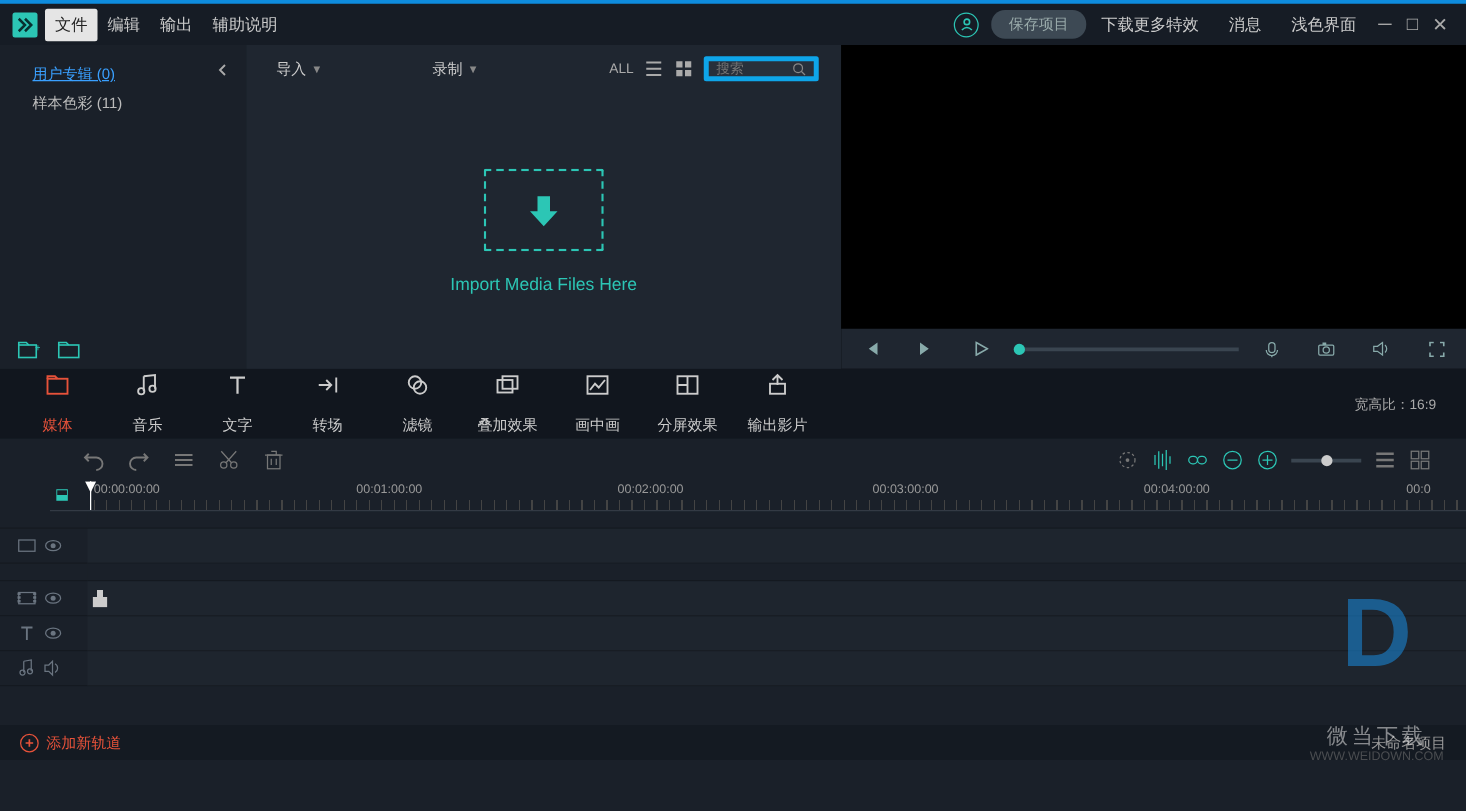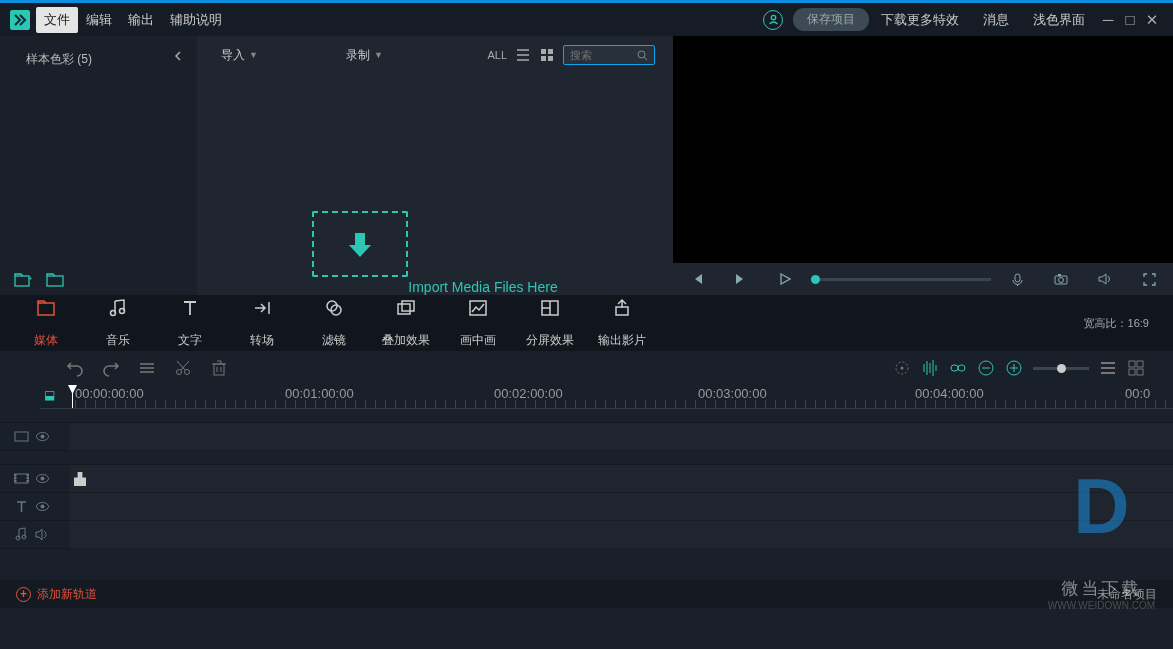--- a/index.html
+++ b/index.html
@@ -29,23 +29,23 @@
 .side-ic { width: 18px; height: 18px; color: #2cc6b5; }
 
 
 .media-browser { flex: 1; background: #1f2630; display: flex; flex-direction: column; }
 .media-toolbar { height: 38px; display: flex; align-items: center; padding: 0 18px; gap: 8px; font-size: 12px; }
 .tb-btn { color: #ccc; display: flex; align-items: center; gap: 4px; cursor: pointer; padding: 0 6px; }
 .tb-btn .caret { font-size: 9px; color: #888; }
 .tb-spacer { flex: 1; }
 .tb-text { color: #aaa; font-size: 11px; }
 .tb-icon { width: 16px; height: 16px; color: #aaa; }
-.search-box { width: 92px; height: 20px; background: #28303b; border: 1px solid #0ea5e9; border-radius: 2px; display: flex; align-items: center; padding: 0 6px; }
+.search-box { width: 92px; height: 20px; background: #28303b; border: 4px solid #0ea5e9; border-radius: 2px; display: flex; align-items: center; padding: 0 6px; }
 .search-box input { flex: 1; background: none; border: none; color: #aaa; font-size: 11px; outline: none; width: 60px; }
-.media-dropzone { flex: 1; display: flex; align-items: flex-end; justify-content: center; }
+.media-dropzone { flex: 1; display: flex; flex-direction: column; align-items: center; justify-content: center; }
 .drop-box { width: 96px; height: 66px; border: 2px dashed #2cc6b5; border-radius: 2px; display: flex; align-items: center; justify-content: center; margin-bottom: 18px; }
 .drop-arrow { width: 34px; height: 34px; }
 .drop-label { color: #2cc6b5; font-size: 14px; }
 
 
 .preview { width: 500px; background: #000; display: flex; flex-direction: column; }
 .preview-video { flex: 1; background: #000; }
 .preview-controls { height: 32px; background: #1f2630; display: flex; align-items: center; padding: 0 12px; gap: 4px; }
 .pc-btn { width: 24px; height: 24px; display: flex; align-items: center; justify-content: center; color: #8aa; cursor: pointer; }
 .vol-slider { flex: 1; height: 3px; background: #3a4550; position: relative; margin: 0 10px; }
@@ -70,21 +70,21 @@
 .tl-right-tools { display: flex; align-items: center; gap: 10px; margin-right: 12px; }
 .tl-right-tools .tl-tool { color: #2cc6b5; }
 .tl-right-tools .dim { color: #777; }
 .zoom-slider { width: 56px; height: 3px; background: #3a4550; position: relative; }
 .zoom-slider::after { content: ''; position: absolute; left: 24px; top: -3px; width: 9px; height: 9px; background: #ccc; border-radius: 50%; }
 
 .ruler { height: 24px; display: flex; position: relative; margin-left: 40px; border-bottom: 1px solid #333a44; }
 .ruler-marker { position: absolute; left: 32px; top: 0; width: 1px; height: 100%; background: #fff; }
 .ruler-marker::before { content:''; position:absolute; top:0; left:-4px; width:9px; height:9px; background:#fff; clip-path: polygon(0 0,100% 0,50% 100%); }
 .ruler-head { position:absolute; left: 4px; top: 3px; color:#2cc6b5; font-size:12px; }
-.rt { position: absolute; top: 1px; font-size: 13px; color: #999; }
+.rt { position: absolute; top: 1px; font-size: 10px; color: #999; }
 .ticks { position: absolute; top: 15px; left: 35px; right: 0; height: 8px; background: repeating-linear-gradient(90deg, #444 0 1px, transparent 1px 10px); }
 
 .tracks { flex: 1; display: flex; }
 .track-headers { width: 70px; }
 .track-head { height: 28px; display: flex; align-items: center; gap: 6px; padding-left: 14px; color: #6a7480; border-bottom: 1px solid #0003; }
 .track-head.spacer { height: 14px; }
 .track-head .thic { width: 15px; height: 15px; }
 .track-lanes { flex: 1; }
 .track-lane { height: 28px; border-bottom: 1px solid #0003; background: #1e252e; }
 .track-lane.spacer { height: 14px; background: #1a2029; }
@@ -129,21 +129,22 @@
   <div class="top-link">下载更多特效</div>
   <div class="top-link">消息</div>
   <div class="top-link">浅色界面</div>
   <div class="win-btn">─</div>
   <div class="win-btn">□</div>
   <div class="win-btn">✕</div>
 </div>
 
 <div class="upper">
   <div class="media-sidebar">
-    <div class="sidebar-item">样本色彩 (5)</div>
+    <div class="sidebar-item selected">用户专辑 (0)</div>
+    <div class="sidebar-item">样本色彩 (11)</div>
     <div class="sidebar-back">
       <svg width="10" height="10" viewBox="0 0 10 10">
           <path d="M7 1 L3 5 L7 9" stroke="#aaa" stroke-width="1.5" fill="none"></path>
         </svg>
     </div>
     <div class="sidebar-icons">
       <svg class="side-ic" viewBox="0 0 18 18">
           <rect x="1" y="5" width="14" height="10" fill="none" stroke="#2cc6b5" stroke-width="1.3"></rect>
           <path d="M1 5 L1 3 L7 3 L9 5" fill="none" stroke="#2cc6b5" stroke-width="1.3"></path>
           <text x="14" y="10" font-size="8" fill="#2cc6b5">+</text>

